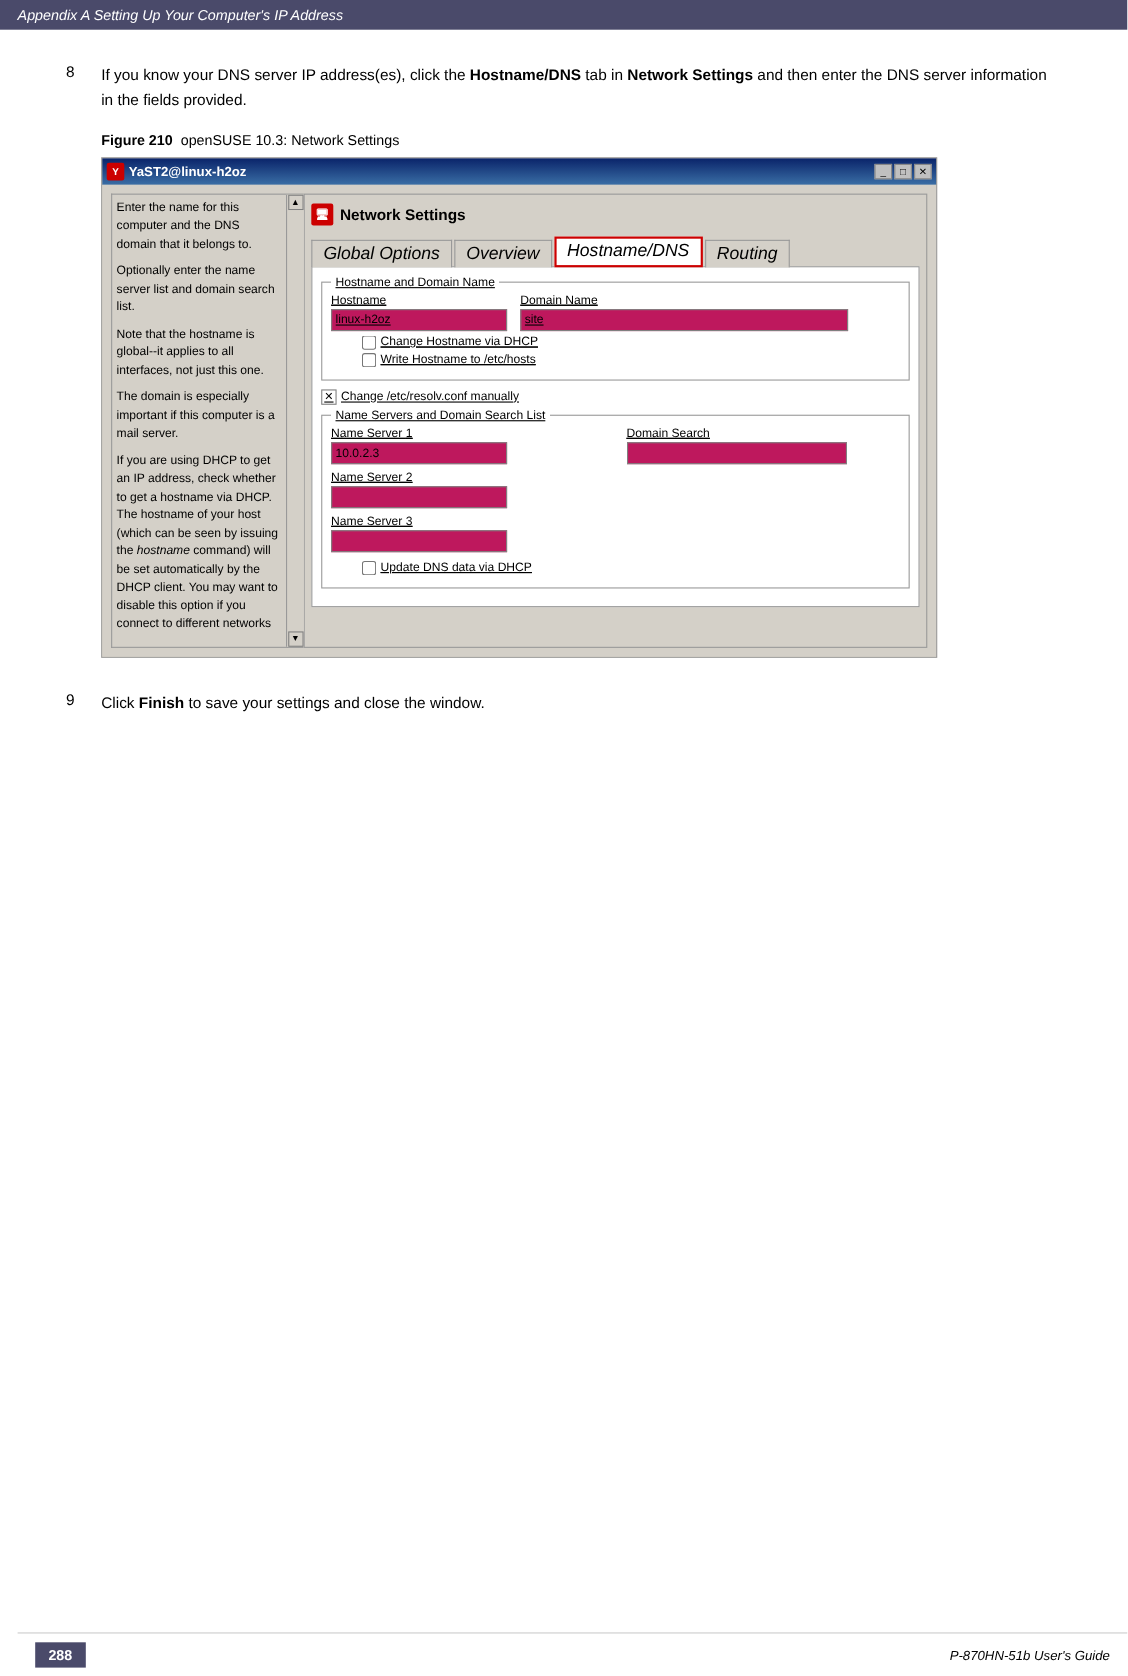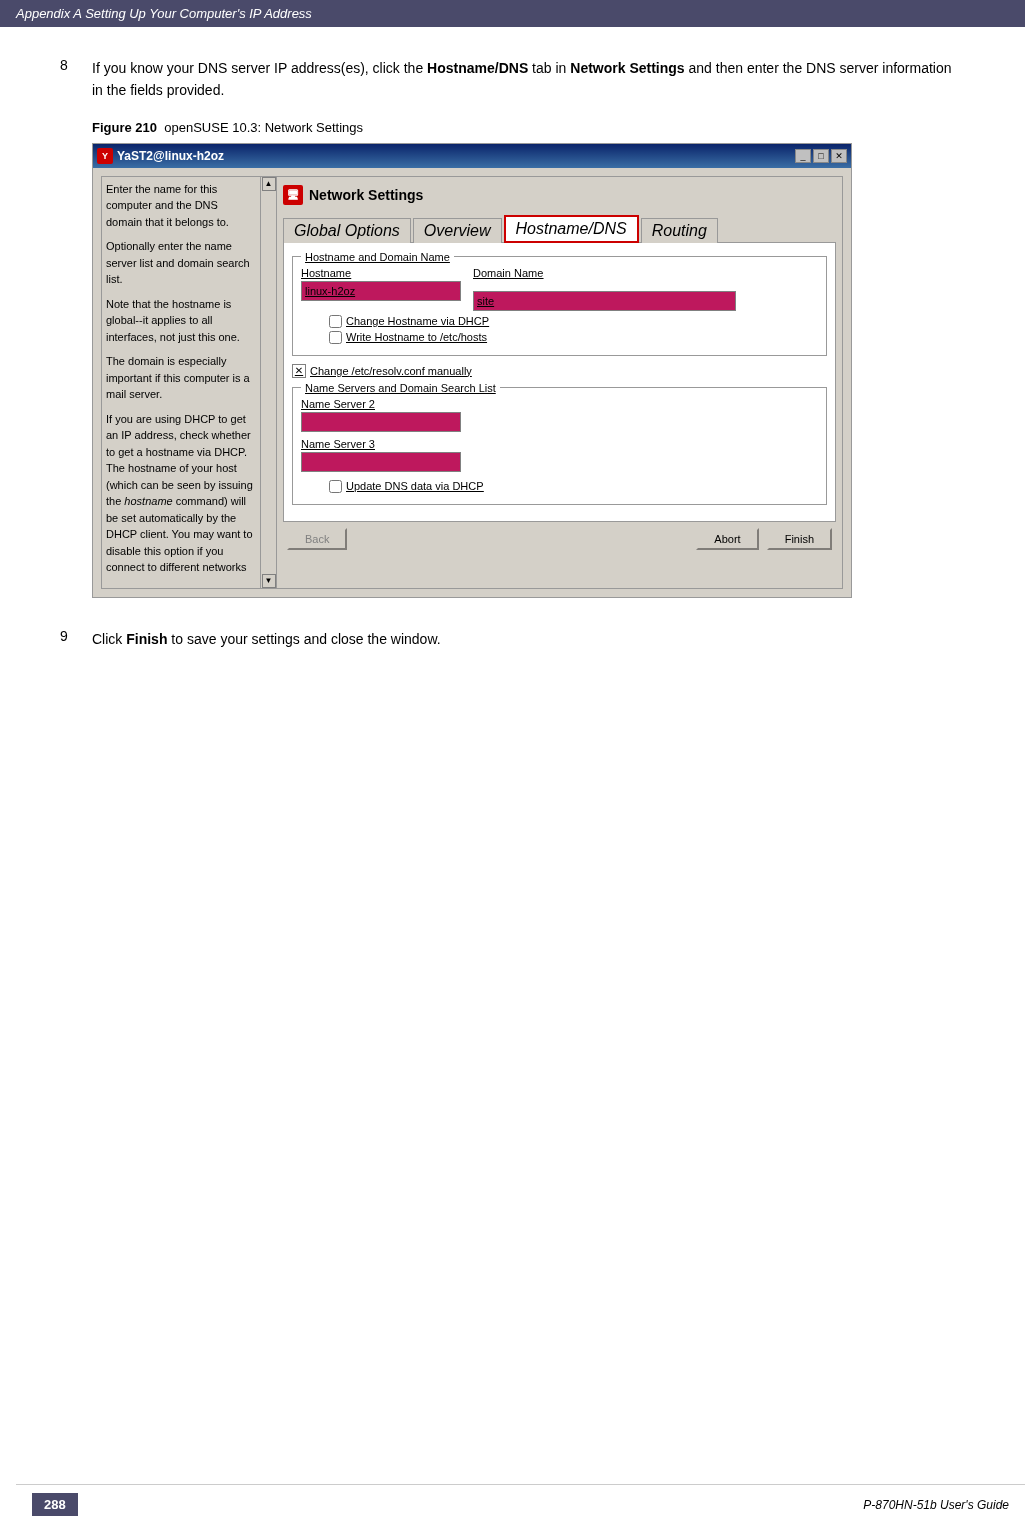--- a/index.html
+++ b/index.html
@@ -419,21 +419,21 @@
           <fieldset class="field-group">
             <legend>Hostname and Domain Name</legend>
 
             <div class="form-row">
               <div class="form-col">
                 <label class="form-label">Hostname</label>
                 <input class="form-input wide" type="text" value="linux-h2oz" style="">
               </div>
               <div class="form-col">
                 <label class="form-label">Domain Name</label>
-                <input class="form-input" type="text" value="site" style="width: 263px; margin-top: 10px;">
+                <input class="form-input" type="text" value="site" style="width: 298px;">
               </div>
             </div>
 
             <div class="checkbox-row">
               <input type="checkbox" id="chk1" style="">
               <label for="chk1">Change Hostname via DHCP</label>
             </div>
             <div class="checkbox-row">
               <input type="checkbox" id="chk2" style="">
               <label for="chk2">Write Hostname to /etc/hosts</label>
@@ -441,46 +441,49 @@
           </fieldset>
 
           <div class="resolv-row">
             <div class="checkbox-x">✕</div>
             <span>Change /etc/resolv.conf manually</span>
           </div>
 
           <fieldset class="field-group">
             <legend>Name Servers and Domain Search List</legend>
 
+            <div style="display:flex;gap:20px;margin-bottom:6px;">
+              <div style="flex:1;">
+                <div class="ns-label">Name Server <span style="text-decoration:underline;">1</span></div>
+                <input class="form-input" type="text" value="10.0.2.3" style="width: 160px;">
+              </div>
+              <div style="flex:1;">
+                <div class="ns-label">Domain Search</div>
+                <input class="form-input" type="text" value="" style="width: 200px;">
+              </div>
+            </div>
 
             <div style="margin-bottom:6px;">
               <div class="ns-label">Name Server 2</div>
               <input class="form-input" type="text" value="" style="width: 160px;">
             </div>
 
             <div style="margin-bottom:8px;">
               <div class="ns-label">Name Server 3</div>
               <input class="form-input" type="text" value="" style="width: 160px;">
             </div>
 
             <div class="checkbox-row">
               <input type="checkbox" id="chk3" style="">
               <label for="chk3">Update DNS data via DHCP</label>
             </div>
           </fieldset>
 
         </div>
 
-        <div class="dialog-buttons">
-          <button class="dialog-btn" disabled="">Back</button>
-          <div style="display:flex;gap:8px;">
-            <button class="dialog-btn">Abort</button>
-            <button class="dialog-btn">Finish</button>
-          </div>
-        </div>
 
       </div>
 
     </div>
 
   </div>
 
   <div class="step9-block">
     <span class="step-number">9</span>
     <p class="step-text">

